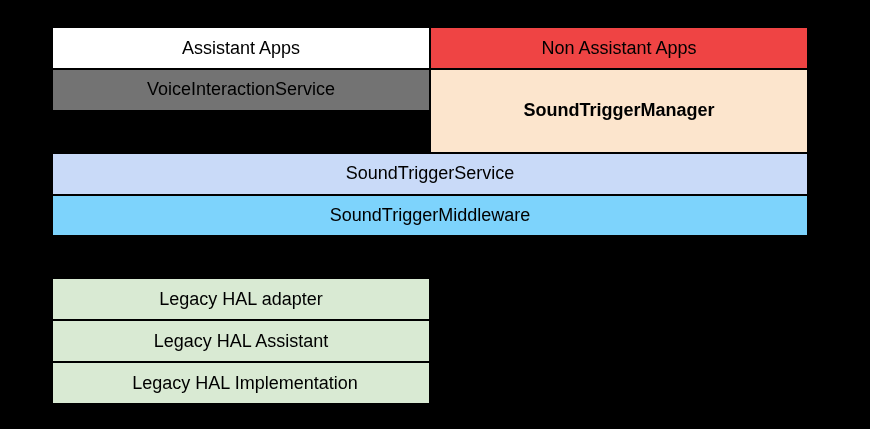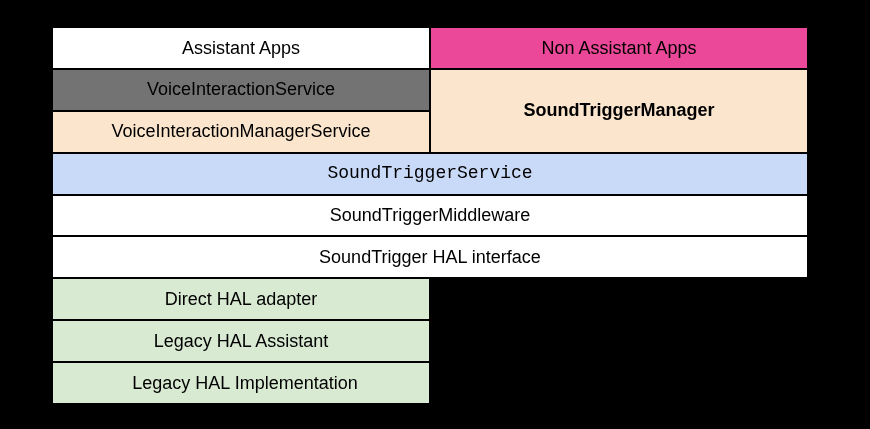--- a/index.html
+++ b/index.html
@@ -35,49 +35,47 @@
     line-height: 1.15;
     color: #000000;
     background: #ffffff;
   }
   
   .r1c1 { grid-row: 1; grid-column: 1; }
   .r1c2 { grid-row: 1; grid-column: 2; }
   .r2c1 { grid-row: 2; grid-column: 1; }
   .r2c2s2 { grid-row: 2 / span 2; grid-column: 2; }
   .r3c1 { grid-row: 3; grid-column: 1; }
-  .r4full { grid-row: 4; grid-column: 1 / -1; font-family: Liberation Mono, monospace; }
+  .r4full { grid-row: 4; grid-column: 1 / -1; }
   .r5full { grid-row: 5; grid-column: 1 / -1; }
   .r6full { grid-row: 6; grid-column: 1 / -1; }
   .r7c1 { grid-row: 7; grid-column: 1; }
   .r7c2s3 { grid-row: 7 / span 3; grid-column: 2; }
   .r8c1 { grid-row: 8; grid-column: 1; }
   .r9c1 { grid-row: 9; grid-column: 1; }
 </style>
 </head>
 <body>
 
 <div class="diagram">
 
   <div class="cell r1c1" style="background-color: rgb(255, 255, 255);">Assistant Apps</div>
 
-  <div class="cell r1c2" style="background-color: #ec4899;">Non Assistant Apps</div>
+  <div class="cell r1c2" style="background-color: #ef4444;">Non Assistant Apps</div>
 
   <div class="cell r2c1" style="background-color: #737373;">VoiceInteractionService</div>
 
   <div class="cell r2c2s2" style="background-color: rgb(252, 229, 205); font-weight: bold;">SoundTriggerManager</div>
 
-  <div class="cell r3c1" style="background-color: rgb(252, 229, 205);">VoiceInteractionManagerService</div>
 
   <div class="cell r4full" style="background-color: rgb(201, 218, 248);">SoundTriggerService</div>
 
-  <div class="cell r5full" style="background-color: #ffffff;">SoundTriggerMiddleware</div>
+  <div class="cell r5full" style="background-color: #7dd3fc;">SoundTriggerMiddleware</div>
 
-  <div class="cell r6full" style="background-color: rgb(255, 255, 255);">SoundTrigger HAL interface</div>
 
-  <div class="cell r7c1" style="background-color: rgb(217, 234, 211);">Direct HAL adapter</div>
+  <div class="cell r7c1" style="background-color: rgb(217, 234, 211);">Legacy HAL adapter</div>
 
 
   <div class="cell r8c1" style="background-color: rgb(217, 234, 211);">Legacy HAL Assistant</div>
 
   <div class="cell r9c1" style="background-color: rgb(217, 234, 211); padding-left: 8px;">Legacy HAL Implementation</div>
 
 </div>
 
 </body></html>

